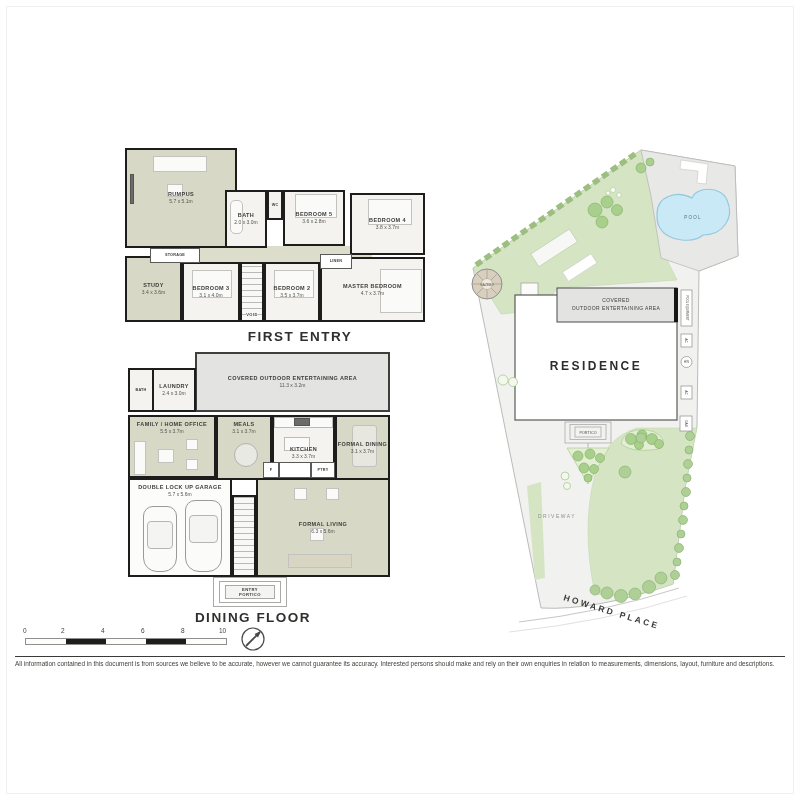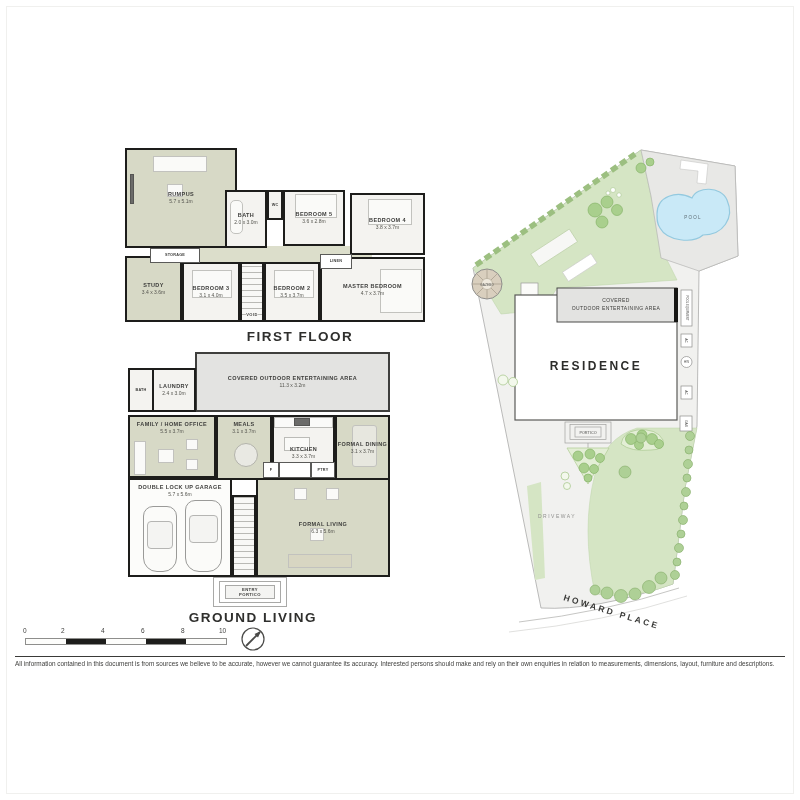--- a/index.html
+++ b/index.html
@@ -105,21 +105,21 @@
   <div class="room t35 thin" style="left:320px;top:254px;width:32px;height:15px;z-index:2;background:#fff;">
     <span class="rname">LINEN</span>
   </div>
 
   <div class="room" style="left:320px;top:257px;width:105px;height:65px;">
     <div class="furn" style="left:58px;top:10px;width:42px;height:44px;"></div>
     <span class="rname">MASTER BEDROOM</span>
     <span class="rdims">4.7 x 3.7m</span>
   </div>
 
-  <div class="caption" style="left:210px;top:329px;width:180px;">FIRST FLOOR</div>
+  <div class="caption" style="left:210px;top:329px;width:180px;">FIRST ENTRY</div>
 
   <div class="room gray" style="left:195px;top:352px;width:195px;height:60px;">
     <span class="rname">COVERED OUTDOOR ENTERTAINING AREA</span>
     <span class="rdims">11.3 x 3.2m</span>
   </div>
 
   <div class="room t35" style="left:128px;top:368px;width:26px;height:44px;">
     <span class="rname">BATH</span>
   </div>
 
@@ -189,21 +189,21 @@
 
   <div class="steps" style="left:213px;top:577px;width:74px;height:30px;">
     <div class="steps" style="left:5px;top:3px;right:5px;bottom:3px;">
       <div class="steps" style="left:5px;top:3px;right:5px;bottom:3px;background:#f4f4f2;flex-direction:column;">
         <span class="rname" style="font-size:4.2px;">ENTRY</span>
         <span class="rname" style="font-size:4.2px;">PORTICO</span>
       </div>
     </div>
   </div>
 
-  <div class="caption" style="left:163px;top:610px;width:180px;">GROUND LIVING</div>
+  <div class="caption" style="left:163px;top:610px;width:180px;">DINING FLOOR</div>
 
   <svg style="position:absolute;left:445px;top:138px;" width="300" height="497" viewBox="0 0 300 497">
 
     <path d="M28,130 L196,12 L290,28 L293,118 L254,133 L252,288 L240,350 L228,446 Q150,473 96,470 Z" fill="#f1f1ef" stroke="#ababa9" stroke-width="0.8"></path>
 
     <path d="M28,130 L196,12 L206,58 L220,118 L232,142 L112,150 L98,172 L56,176 Z" fill="#d5e5c4" stroke="#b9d3a4" stroke-width="0.5"></path>
     <path d="M150,456 Q136,390 150,336 Q160,300 192,290 L252,290 L240,350 L228,446 Q188,462 150,456 Z" fill="#d5e5c4" stroke="#bcd5a8" stroke-width="0.5"></path>
     <path d="M82,348 L96,344 L100,440 L90,442 Z" fill="#d5e5c4"></path>
 
     <path d="M196,12 L290,28 L293,118 L254,133 L216,120 L206,58 Z" fill="#e8e8e6" stroke="#b5b5b3" stroke-width="0.7"></path>

